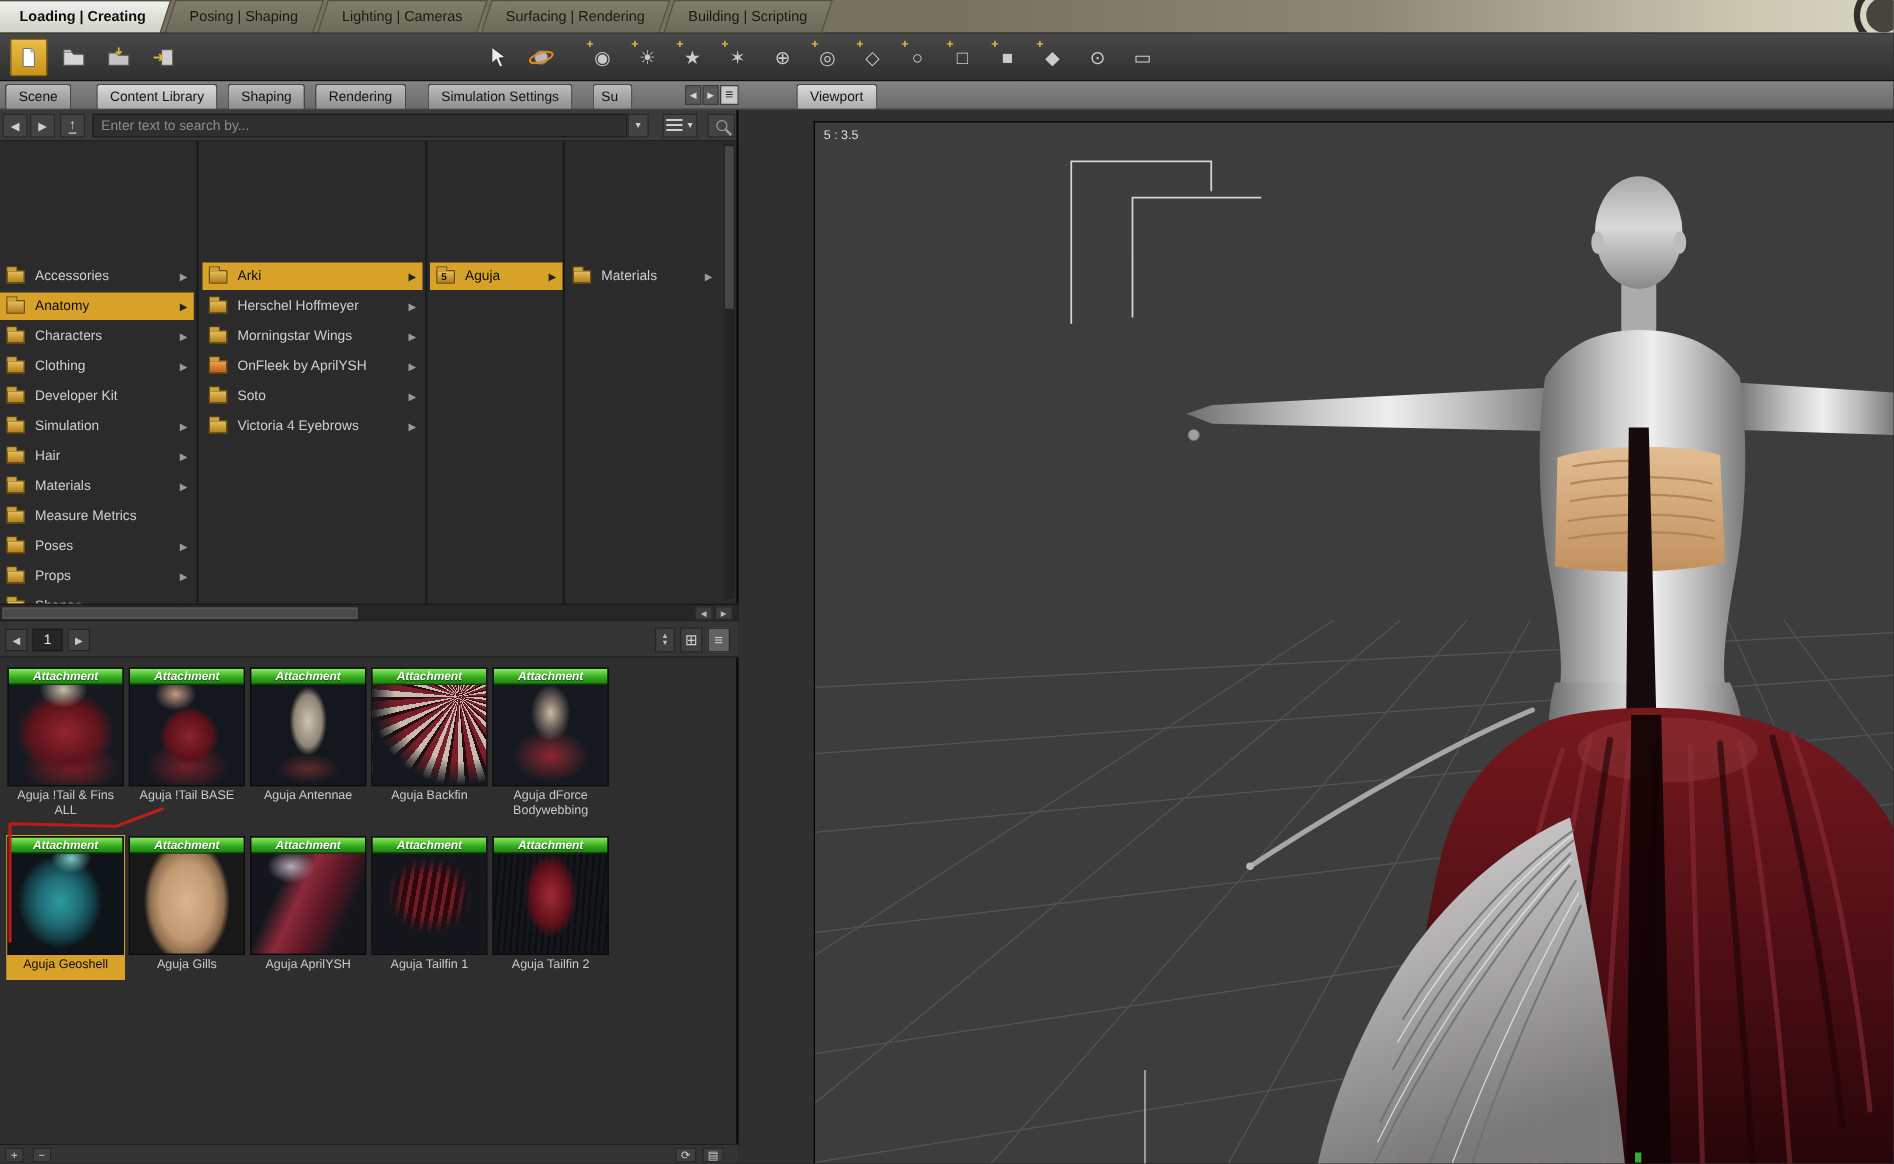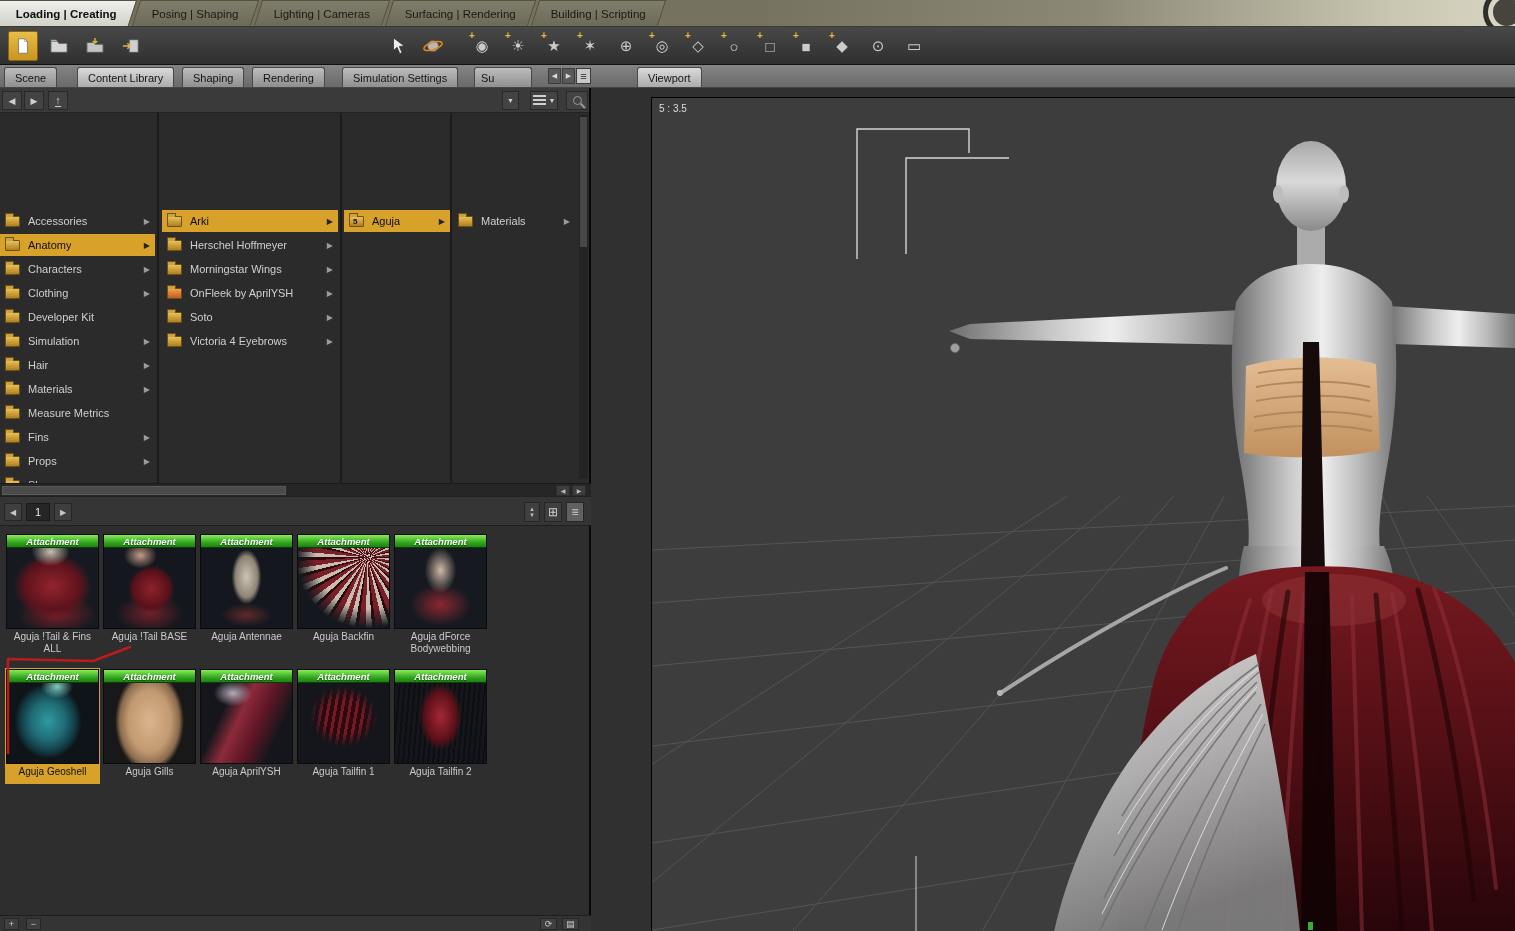--- a/index.html
+++ b/index.html
@@ -24,21 +24,21 @@
 .tbtn{position:absolute;top:4px;width:30px;height:30px;display:flex;align-items:center;justify-content:center}
 .tbtn.gold{background:linear-gradient(#e9bd48,#c8941c);border:1px solid #8a650f;border-radius:2px}
 .cicon{position:absolute;top:5px;width:28px;height:28px;color:#cbcbcb;font-size:15px;display:flex;align-items:center;justify-content:center}
 .cicon .plus{position:absolute;left:1px;top:-2px;color:#e8b83c;font-size:10px;font-weight:bold}
 
 
 .tstrip{position:absolute;left:0;top:65px;width:1515px;height:23px;background:linear-gradient(#848484,#6a6a6a);border-bottom:1px solid #454545}
 .ptab{position:absolute;bottom:0;height:20px;border:1px solid #474747;border-bottom:none;border-radius:3px 3px 0 0;
 background:linear-gradient(#bdbdbd,#8f8f8f);color:#141414;font-size:11px;display:flex;align-items:center;padding:0 10px;white-space:nowrap}
 .ptab.active{background:linear-gradient(#dadada,#ababab)}
-.ptab.trunc{width:58px;overflow:hidden;padding:0 6px}
+.ptab.trunc{width:32px;overflow:hidden;padding:0 6px}
 .tsbtn{position:absolute;bottom:3px;width:13px;height:16px;background:#595959;border:1px solid #3c3c3c;color:#d8d8d8;
 font-size:7px;display:flex;align-items:center;justify-content:center}
 .tsbtn.light{background:#c9c9c9;color:#222;font-size:11px;width:15px}
 
 
 .clpane{position:absolute;left:0;top:88px;width:591px;height:843px;background:#2e2e2e;border-right:2px solid #090909}
 .navrow{position:absolute;left:0;top:0;width:100%;height:25px;background:#3a3a3a;border-bottom:1px solid #222}
 .nbtn{position:absolute;top:3px;width:20px;height:19px;background:#434343;border:1px solid #292929;color:#cfcfcf;
 font-size:9px;display:flex;align-items:center;justify-content:center}
 .searchin{position:absolute;left:74px;top:3px;width:428px;height:19px;background:#2f2f2f;border:1px solid #1e1e1e;
@@ -254,20 +254,21 @@
     <div class="navrow">
       <div class="nbtn" style="left:2px">
           <span>◀</span>
         </div>
       <div class="nbtn" style="left:24px">
           <span>▶</span>
         </div>
       <div class="nbtn" style="left:48px;font-size:11px">
           <span style="border-bottom:1px solid #cfcfcf">↑</span>
         </div>
+      <input class="searchin" placeholder="Enter text to search by..." style="">
       <div class="nbtn" style="left:502px;width:17px;font-size:7px">
           <span>▼</span>
         </div>
       <div class="nbtn" style="left:530px;width:28px">
           <span class="stackicon"></span>
           <span style="font-size:7px">▼</span>
         </div>
       <div class="nbtn" style="left:566px;width:22px">
           <span class="magicon"></span>
         </div>
@@ -316,21 +317,21 @@
           <span class="folder"></span>
           <span class="lab">Materials</span>
           <span class="arr">▶</span>
         </div>
       <div class="trow" style="left:0;top:289px;width:155px">
           <span class="folder"></span>
           <span class="lab">Measure Metrics</span>
         </div>
       <div class="trow" style="left:0;top:313px;width:155px">
           <span class="folder"></span>
-          <span class="lab">Fins</span>
+          <span class="lab">Poses</span>
           <span class="arr">▶</span>
         </div>
       <div class="trow" style="left:0;top:337px;width:155px">
           <span class="folder"></span>
           <span class="lab">Props</span>
           <span class="arr">▶</span>
         </div>
       <div class="trow" style="left:0;top:361px;width:155px">
           <span class="folder"></span>
           <span class="lab">Shapes</span>

